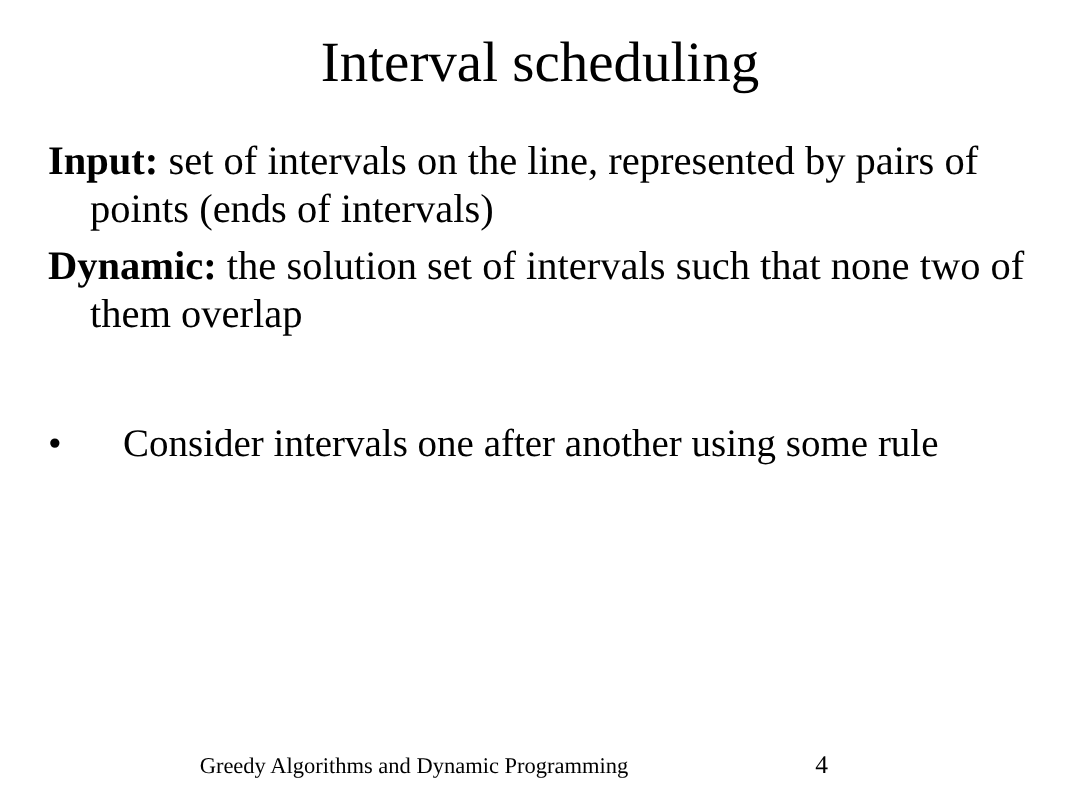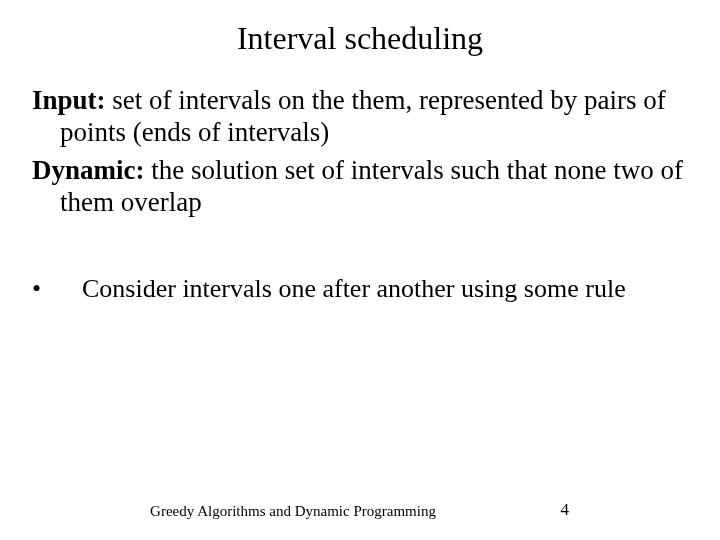--- a/index.html
+++ b/index.html
@@ -15,21 +15,21 @@
   }
   .slide {
     width: 720px;
     height: 540px;
     position: relative;
     padding: 20px 32px 0 32px;
     box-sizing: border-box;
   }
   .title {
     text-align: center;
-    font-size: 32px;
+    font-size: 38px;
     font-weight: 400;
     margin: 0 0 28px 0;
   }
   .body-text {
     font-size: 27px;
     line-height: 1.18;
   }
   .para {
     margin: 0 0 6px 0;
     padding-left: 28px;
@@ -52,21 +52,21 @@
     padding-left: 56px;
     text-indent: -28px;
   }
   .bullet-mark {
     display: inline-block;
     width: 22px;
   }
   .footer {
     position: absolute;
     bottom: 20px;
-    left: 17px;
+    left: 0;
     width: 600px;
     box-sizing: border-box;
     padding: 0 48px 0 0;
   }
   .footer-title {
     text-align: center;
     font-size: 15px;
   }
   .page-num {
     position: absolute;
@@ -77,21 +77,21 @@
 </style>
 </head>
 <body>
 
 <div class="slide">
 
   <h1 class="title">Interval scheduling</h1>
 
   <div class="body-text">
     <p class="para">
-      <span class="label">Input:</span><span> set of intervals on the them, represented by pairs of points (ends of intervals)</span>
+      <span class="label">Input:</span><span> set of intervals on the line, represented by pairs of points (ends of intervals)</span>
     </p>
     <p class="para">
       <span class="label">Dynamic:</span><span> the solution set of intervals such that none two of them overlap</span>
     </p>
 
     <div class="spacer"></div>
 
     <p class="bullet-line">
       <span class="bullet-mark">•</span><span>Consider intervals one after another using some rule</span>
     </p>

